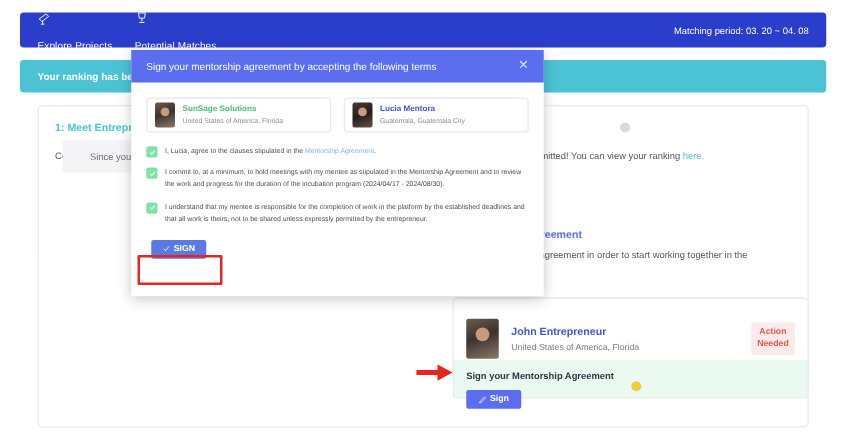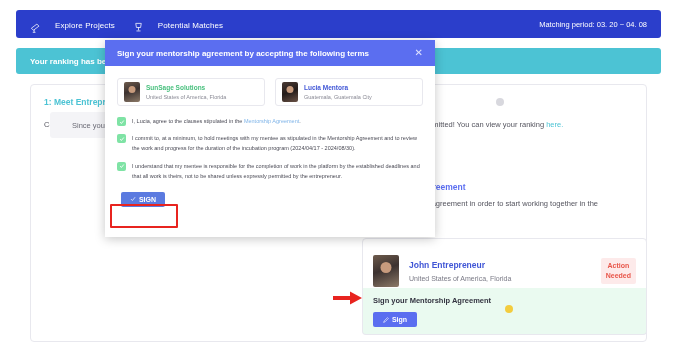--- a/index.html
+++ b/index.html
@@ -13,21 +13,21 @@
 
   
   .topnav {
     position: absolute; left: 16px; top: 10px;
     width: 645px; height: 28px;
     background: #2b3ecb;
     border-radius: 3px;
     display: flex; align-items: center;
     padding: 0 14px;
   }
-  .nav-group { display:flex; align-items:flex-end; gap:14px; margin-right:18px; }
+  .nav-group { display:flex; align-items:flex-start; gap:14px; margin-right:18px;flex-direction:column; }
   .nav-label { color:#ffffff; font-size:8px; letter-spacing:.1px; white-space:nowrap; }
   .nav-label.active { font-weight:normal; }
   .nav-icon { width:11px; height:11px; display:block; }
   .nav-spacer { flex:1; }
   .period { color:#ffffff; font-size:7.5px; white-space:nowrap; }
   .period b { font-weight:normal; }
 
   
   .banner {
     position:absolute; left:16px; top:48px;
@@ -98,21 +98,21 @@
   .badge {
     margin-left:auto; text-align:center;
     background:#fdeaea; color:#e8564a;
     font-size:7px; font-weight:bold; line-height:1.45;
     padding:3px 5px; border-radius:2px;
   }
 
   
   .sign-strip {
     position:absolute; left:362px; top:288px;
-    width:285px; height:47px;
+    width:285px; height:31px;
     background:#eafaf0; border:1px solid #e8e8ee; border-top:none;
     border-radius:0 0 4px 4px;
     display:flex; padding:8px 10px 0 10px;
   }
   .strip-col { width:50%; }
   .strip-head { font-size:7.5px; font-weight:bold; color:#333340; white-space:nowrap; }
   .sign-btn {
     margin-top:7px; width:44px; height:15px;
     background:#5b6ef0; border-radius:2px;
     display:flex; align-items:center; justify-content:center; gap:3px;
@@ -130,21 +130,21 @@
   .modal {
     position:absolute; left:105px; top:40px;
     width:330px; height:197px;
     background:#fff;
     box-shadow:0 2px 10px rgba(0,0,0,.22);
   }
   .modal-head {
     height:26px; background:#5b6ef0;
     display:flex; align-items:center; padding:0 12px;
   }
-  .modal-title { color:#fff; font-size:8px; font-weight:bold; white-space:nowrap; }
+  .modal-title { color:#fff; font-size:8px; font-weight:normal; white-space:nowrap; }
   .modal-close { margin-left:auto; color:#dfe3ff; font-size:10px; cursor:pointer; line-height:1; }
   .modal-body { padding:12px 12px 0 12px; }
 
   .profile-row { display:flex; gap:10px; }
   .pcard {
     flex:1; border:1px solid #e8e8ee; border-radius:3px;
     display:flex; align-items:center; padding:5px 6px;
     height:28px;
   }
   .avatar-sm {

